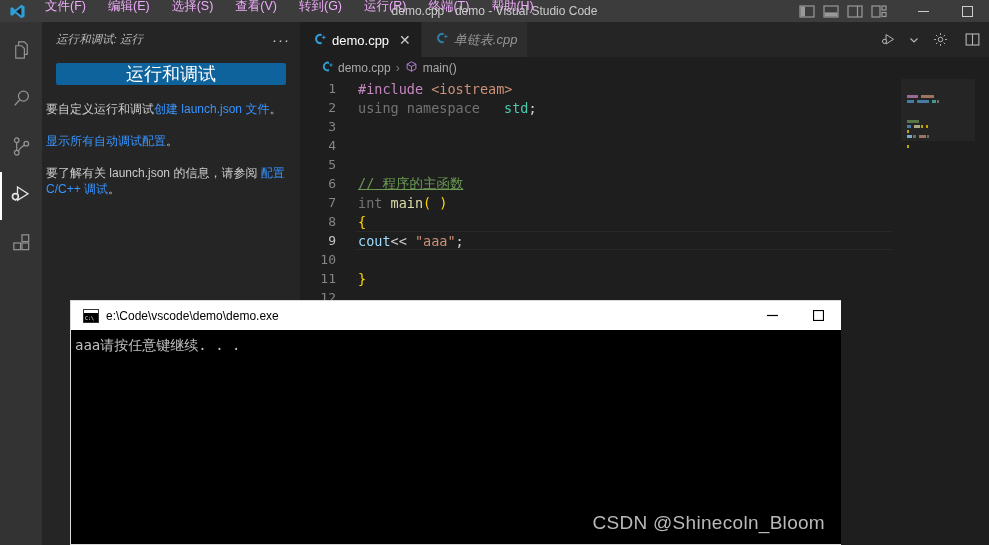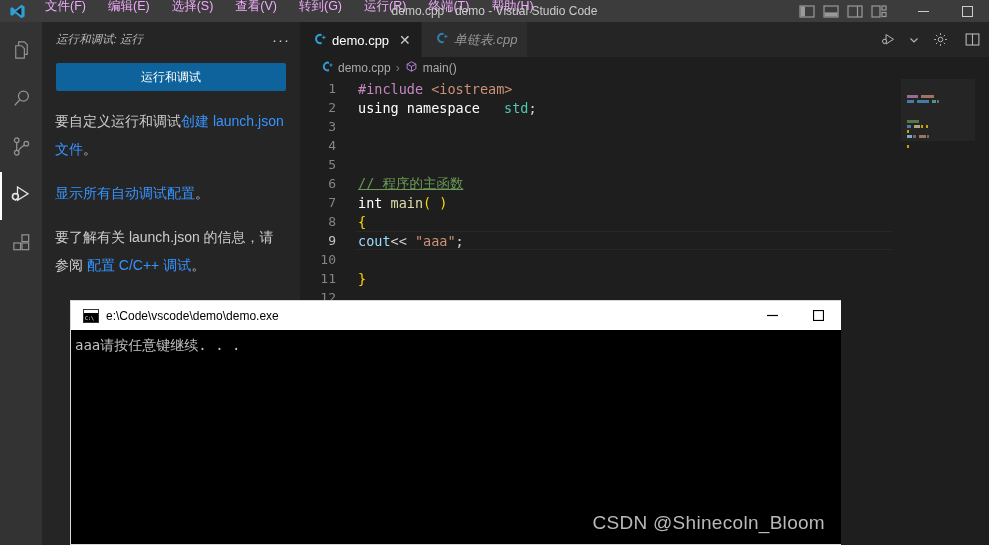--- a/index.html
+++ b/index.html
@@ -54,26 +54,26 @@
   .sidebar {
     position: absolute; left: 42px; top: 22px; width: 258px; height: 523px;
     background: #252526; color: #cccccc;
   }
   .sb-header {
     height: 35px; display: flex; align-items: center; justify-content: space-between;
     padding: 0 10px 0 14px; font-size: 11.5px; color: #bbbbbb; font-style: italic;
   }
   .sb-dots { color: #cccccc; font-size: 15px; letter-spacing: 1px; line-height: 8px; }
   .run-btn {
-    margin: 6px 14px 0 14px; height: 28px; background: #0e639c; color: #ffffff;
+    margin: 6px 14px 0 14px; height: 22px; background: #0e639c; color: #ffffff;
     display: flex; align-items: center; justify-content: center;
-    font-size: 12px; border-radius: 2px;
+    font-size: 18px; border-radius: 2px;
   }
   .sb-text {
-    padding: 0 13px; margin-top: 16px; font-size: 14px; line-height: 28px; color: #cccccc;
+    padding: 0 4px; margin-top: 16px; font-size: 12px; line-height: 16px; color: #cccccc;
   }
   .sb-text.p2 { margin-top: 16px; }
   .sb-text.p3 { margin-top: 16px; }
   .lnk { color: #3794ff; }
 
   
   .editor { position: absolute; left: 300px; top: 22px; width: 689px; height: 523px; background: #1e1e1e; }
   .tabsrow { position: relative; height: 35px; background: #252526; display: flex; }
   .tab {
     display: flex; align-items: center; gap: 6px; padding: 0 10px 0 12px;
@@ -100,21 +100,21 @@
   .crow.current::before {
     content: ""; position: absolute; left: 56px; right: 97px; top: 0; bottom: 0;
     border-top: 1px solid #282828; border-bottom: 1px solid #282828;
   }
   .lnum {
     width: 46px; text-align: right; padding-right: 10px; color: #858585;
     font-size: 13px; flex: none;
   }
   .lnum.cur { color: #c6c6c6; }
   .ctext { white-space: pre; padding-left: 12px; position: relative; }
-  .kw { color: #ffffff; text-align: right; }
+  .kw { color: #737373; text-align: right; }
   .typ { color: #4ec9b0; margin-left: 16px; }
   .fn { color: #dcdcaa; }
   .str { color: #ce9178; }
   .com { color: #6a9955; text-decoration: underline; }
   .pl { color: #d4d4d4; }
   .brkt-y { color: #ffd700; }
   .inc { color: #c586c0; }
   .hdr { color: #ce9178; }
   .var { color: #9cdcfe; }
 

